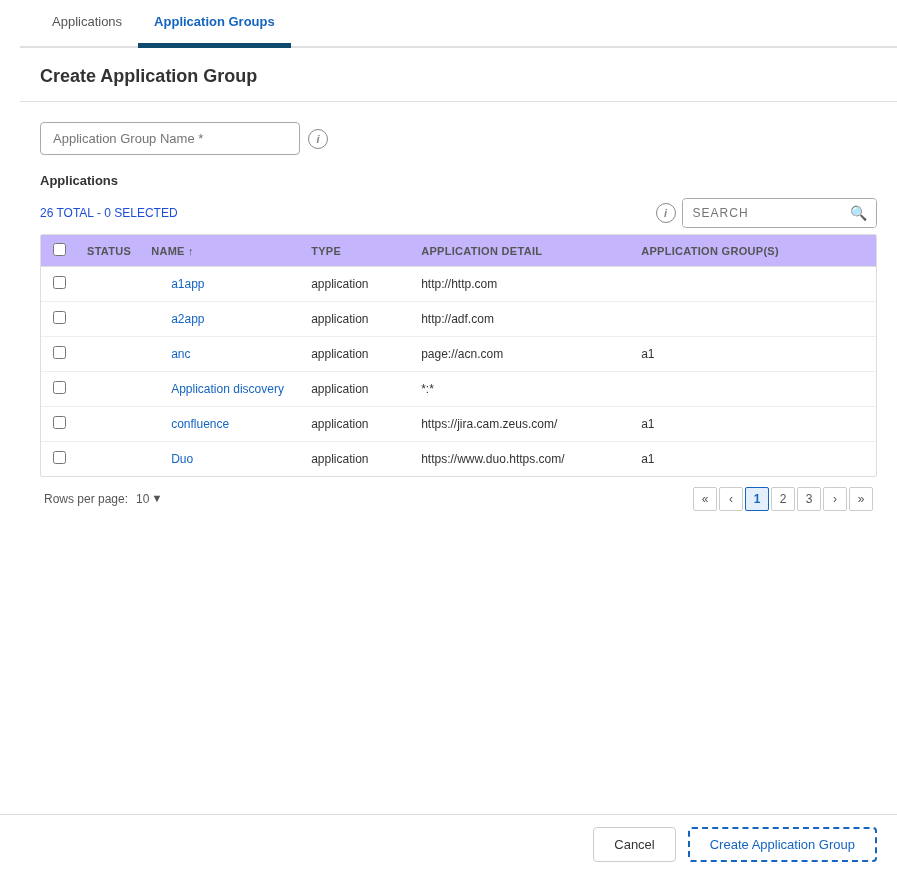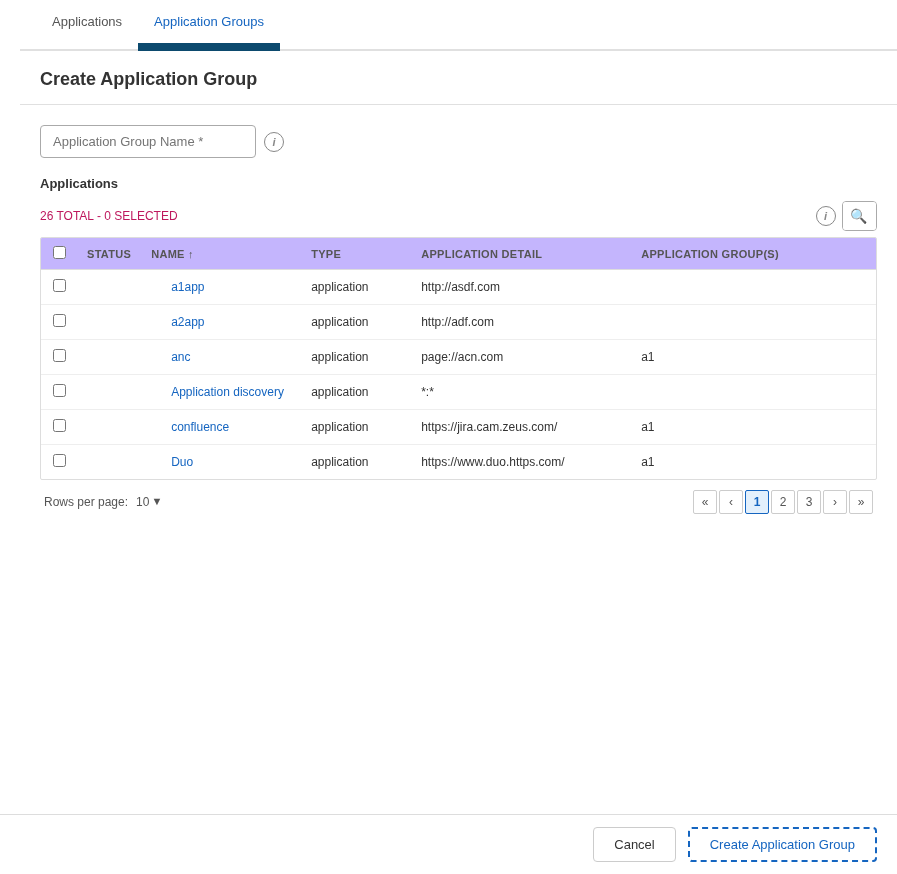--- a/index.html
+++ b/index.html
@@ -10,22 +10,22 @@
     .tab {
       padding: 14px 16px;
       cursor: pointer;
       font-size: 13px;
       color: #555;
       border-bottom: 3px solid transparent;
       margin-bottom: -2px;
     }
     .tab.active {
       color: #1565c0;
-      border-bottom: 8px solid #0c4a6e;
-      font-weight: normal;
+      border-bottom: 5px solid #0c4a6e;
+      font-weight: bold;
     }
 
     
     .page-header {
       padding: 18px 20px 14px 20px;
       border-bottom: 1px solid #e0e0e0;
     }
     .page-header h1 {
       font-size: 18px;
       font-weight: 600;
@@ -40,21 +40,21 @@
       display: flex;
       align-items: center;
       gap: 8px;
       margin-bottom: 18px;
     }
     .name-input {
       border: 1px solid #aaa;
       border-radius: 4px;
       padding: 8px 12px;
       font-size: 13px;
-      width: 216px;
+      width: 260px;
       color: #555;
       outline: none;
     }
     .info-icon {
       width: 20px; height: 20px;
       border: 1.5px solid #888;
       border-radius: 50%;
       display: flex; align-items: center; justify-content: center;
       font-size: 11px; color: #888; cursor: pointer;
       font-style: italic; font-weight: bold;
@@ -70,21 +70,21 @@
     
     .table-toolbar {
       display: flex;
       align-items: center;
       justify-content: space-between;
       margin-bottom: 6px;
       padding: 0 0;
     }
     .total-label {
       font-size: 12px;
-      color: #be185d;
+      color: #1d4ed8;
     }
     .search-area {
       display: flex;
       align-items: center;
       gap: 6px;
     }
     .help-circle {
       width: 20px; height: 20px;
       border: 1.5px solid #888;
       border-radius: 50%;
@@ -267,20 +267,21 @@
       <div class="info-icon">i</div>
     </div>
 
     <div class="section-label">Applications</div>
 
     <div class="table-toolbar">
       <span class="total-label">26 TOTAL - 0 SELECTED</span>
       <div class="search-area">
         <div class="help-circle">i</div>
         <div class="search-box">
+          <input type="text" placeholder="SEARCH" style="">
           <button>🔍</button>
         </div>
       </div>
     </div>
 
     <div class="table-container">
       <table>
         <thead>
           <tr>
             <th class="checkbox-cell">
@@ -298,21 +299,21 @@
         <tbody id="table-body">
         <tr>
       <td class="checkbox-cell">
         <input type="checkbox" style="">
       </td>
       <td></td>
       <td class="link-cell">
         <a href="#">a1app</a>
       </td>
       <td>application</td>
-      <td>http://asdf.com</td>
+      <td>http://http.com</td>
       <td></td>
     </tr>
             <tr>
       <td class="checkbox-cell">
         <input type="checkbox" style="">
       </td>
       <td></td>
       <td class="link-cell">
         <a href="#">a2app</a>
       </td>

